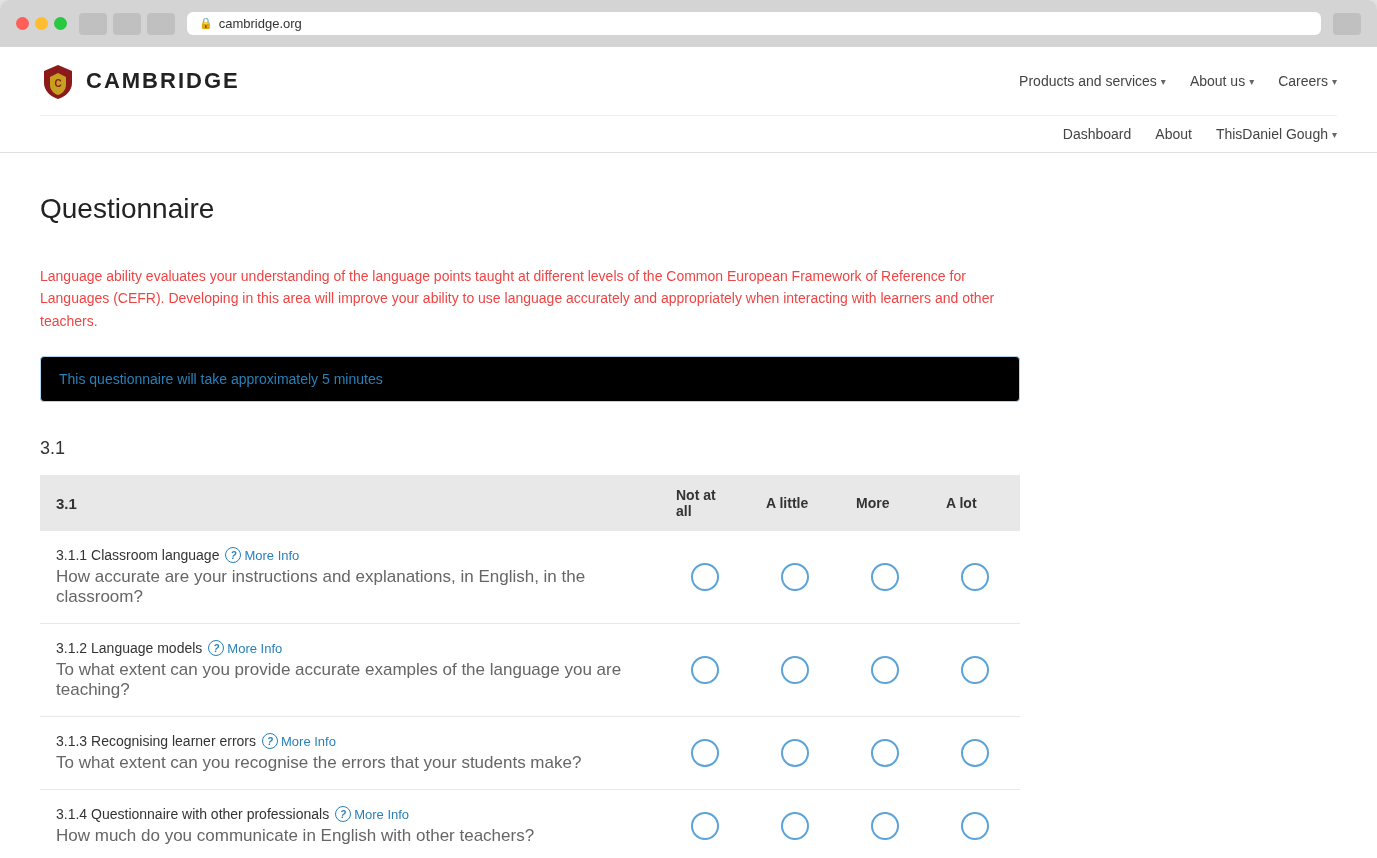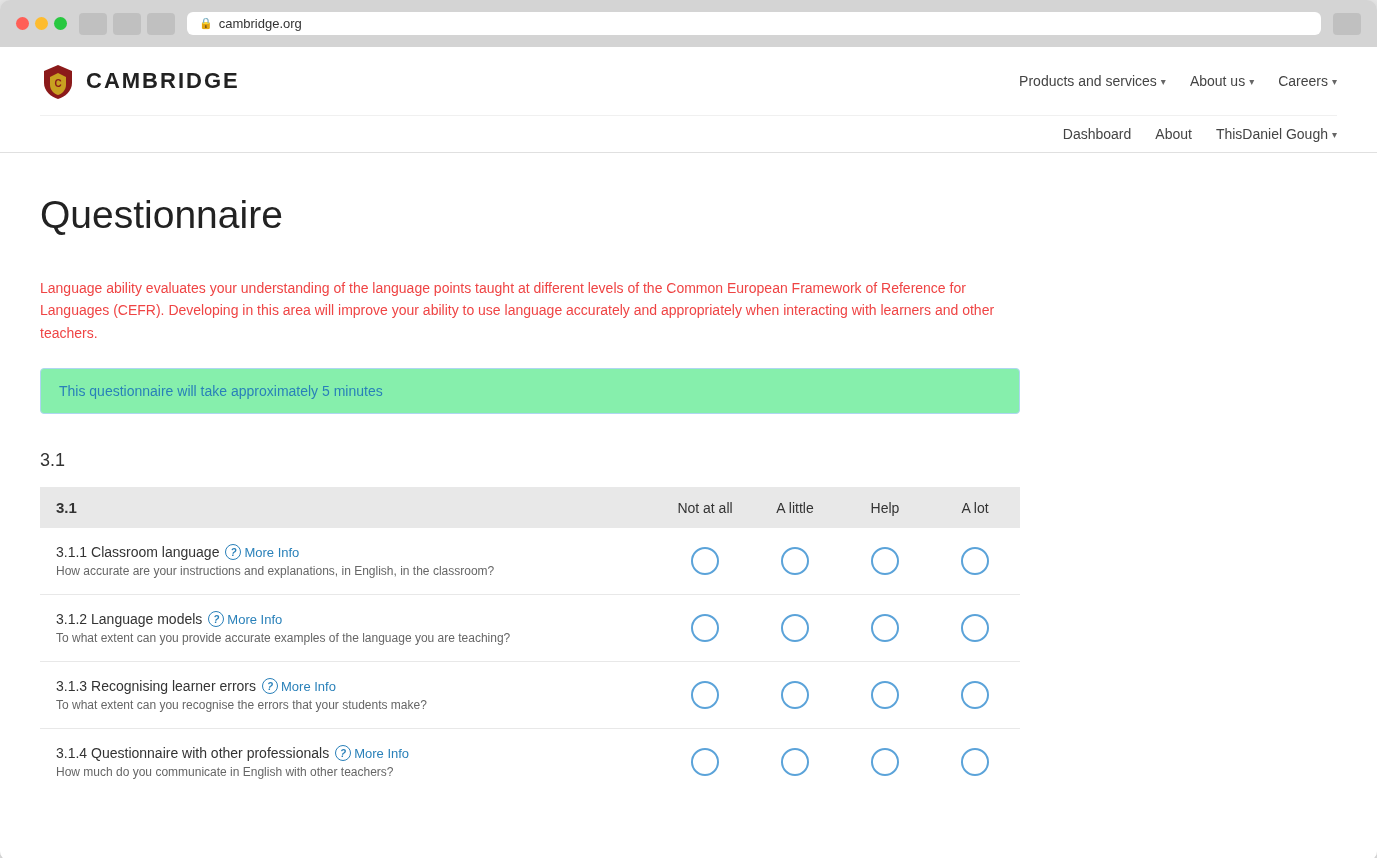--- a/index.html
+++ b/index.html
@@ -126,21 +126,21 @@
       gap: 4px;
     }
 
     
     .main-content {
       padding: 40px 40px;
       max-width: 1200px;
     }
 
     .page-title {
-      font-size: 39px;
+      font-size: 28px;
       font-weight: 300;
       color: #222;
       margin-bottom: 40px;
     }
 
     .section-title {
       font-size: 22px;
       font-weight: 400;
       color: #222;
       margin-bottom: 16px;
@@ -148,21 +148,21 @@
 
     .section-description {
       font-size: 14px;
       color: #ef4444;
       line-height: 1.6;
       margin-bottom: 24px;
       max-width: 980px;
     }
 
     .info-banner {
-      background: #86efac;
+      background: #000000;
       border: 1px solid #aed6f1;
       border-radius: 4px;
       padding: 14px 18px;
       font-size: 14px;
       color: #2980b9;
       margin-bottom: 36px;
       width: 100%;
       max-width: 980px;
     }
 
@@ -183,22 +183,22 @@
     .questionnaire-table thead tr {
       background: #e8e8e8;
     }
     .questionnaire-table thead th {
       padding: 12px 16px;
       font-weight: 500;
       color: #333;
       text-align: left;
     }
     .questionnaire-table thead th.rating-col {
-      text-align: center;
       width: 90px;
+      font-weight: bold;
     }
     .questionnaire-table thead th.question-col {
       font-weight: 600;
       font-size: 15px;
     }
     .questionnaire-table tbody tr {
       border-bottom: 1px solid #e8e8e8;
       margin-top: 31px;
     }
     .questionnaire-table tbody tr:last-child {
@@ -215,21 +215,21 @@
     .question-label {
       font-size: 14px;
       font-weight: 500;
       color: #333;
       margin-bottom: 4px;
       display: flex;
       align-items: center;
       gap: 6px;
     }
     .question-subtitle {
-      font-size: 12px;
+      font-size: 17px;
       color: #666;
     }
     .more-info-link {
       color: #2980b9;
       font-size: 13px;
       cursor: pointer;
       display: inline-flex;
       align-items: center;
       gap: 3px;
       text-decoration: none;
@@ -338,21 +338,21 @@
       <div class="info-banner">This questionnaire will take approximately 5 minutes</div>
 
       <div class="question-number">3.1</div>
 
       <table class="questionnaire-table">
         <thead>
           <tr>
             <th class="question-col">3.1</th>
             <th class="rating-col">Not at all</th>
             <th class="rating-col">A little</th>
-            <th class="rating-col">Help</th>
+            <th class="rating-col">More</th>
             <th class="rating-col">A lot</th>
           </tr>
         </thead>
         <tbody id="table-body">
         <tr>
               <td>
                 <div class="question-label">
                   <span>3.1.1 Classroom language</span>
                   <a class="more-info-link"><span class="info-circle">?</span> More Info</a>
                 </div>

